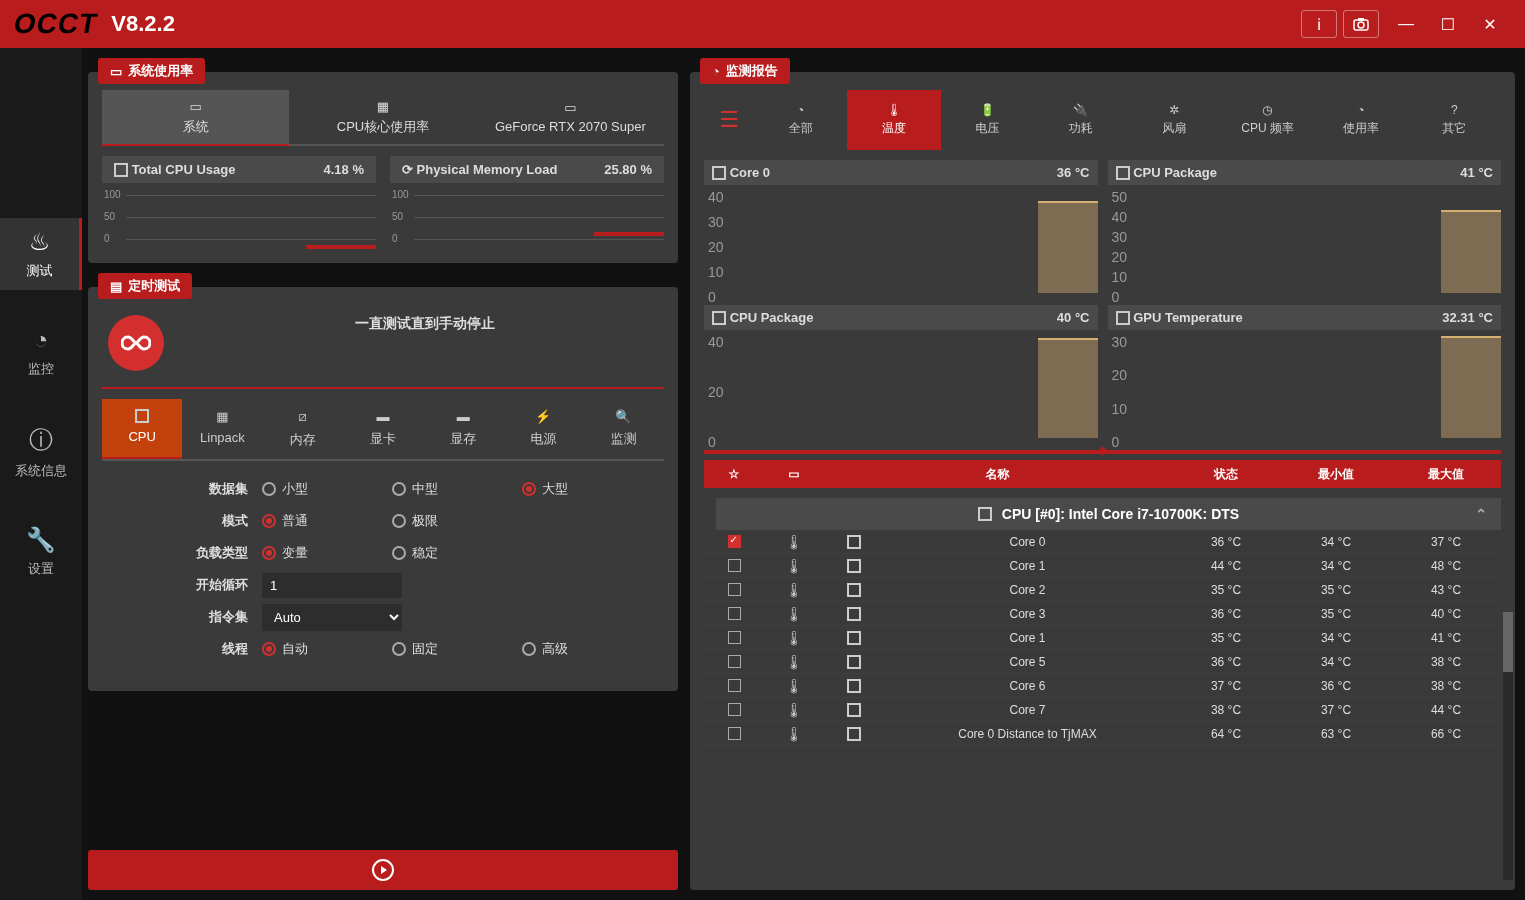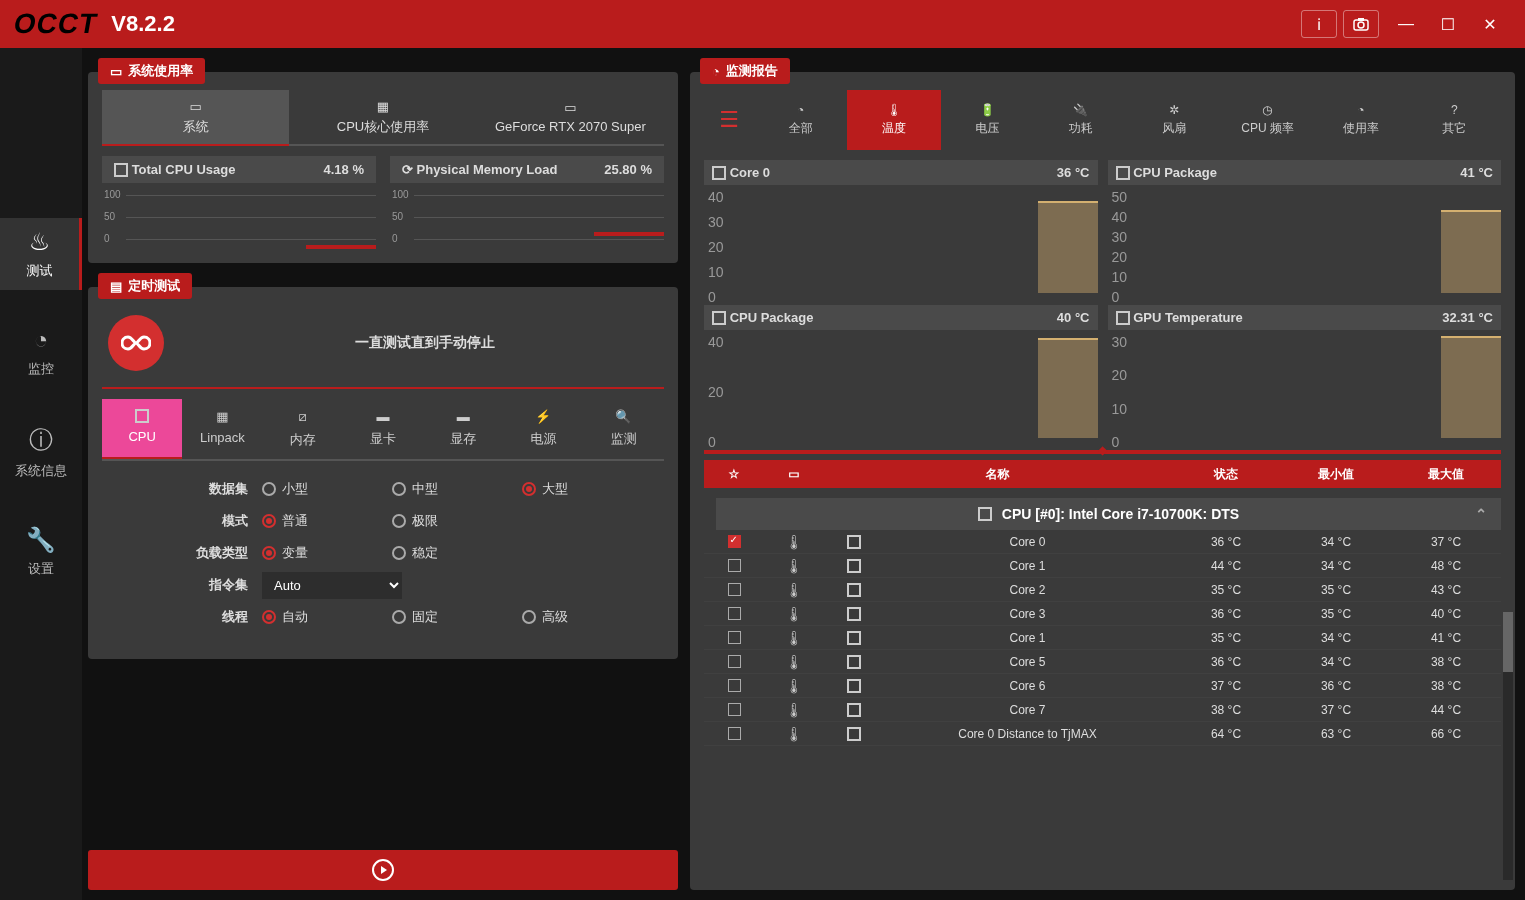--- a/index.html
+++ b/index.html
@@ -37,29 +37,29 @@
 .sys-metrics { display: flex; gap: 14px; margin-top: 10px; }
 .metric { flex: 1; }
 .metric-head { display: flex; align-items: center; background: #4a4a4a; padding: 6px 12px; font-size: 13px; font-weight: 600; }
 .metric-head .val { margin-left: auto; }
 .metric-chart { height: 60px; position: relative; margin-top: 6px; font-size: 10px; color: #999; }
 .metric-chart .ylab { position: absolute; left: 2px; }
 .metric-chart .line { position: absolute; left: 24px; right: 0; border-top: 1px solid #555; }
 .metric-chart .redline { position: absolute; right: 0; bottom: 0; width: 70px; height: 4px; background: #B91C1C; }
 
 
-.timing { display: flex; align-items: center; gap: 28px; padding: 10px 6px; }
+.timing { display: flex; align-items: flex-start; gap: 28px; padding: 10px 6px; }
 .infbtn { width: 56px; height: 56px; border-radius: 50%; background: #D32F2F; display:flex; align-items:center; justify-content:center; color:#fff; cursor:pointer; }
 .timing-text { flex: 1; text-align: center; font-weight: 600; color: #ddd; font-size: 14px; }
 
 
 .cfg { }
 .cfg-tabs { display: flex; border-bottom: 2px solid #555; }
 .cfg-tab { flex: 1; display: flex; flex-direction: column; align-items: center; gap: 6px; padding: 10px 0; font-size: 13px; cursor:pointer; color:#ccc; }
-.cfg-tab.active { background: #ec4899; border-bottom: 2px solid #B91C1C; color:#fff; }
+.cfg-tab.active { background: #c2410c; border-bottom: 2px solid #B91C1C; color:#fff; }
 .cfg-rows { padding: 12px 10px; }
 .cfg-row { display: flex; align-items: center; height: 32px; font-size: 13px; }
 .cfg-row .lbl { width: 150px; text-align: right; padding-right: 14px; color: #ddd; font-weight:600; }
 .cfg-row .opts { display: flex; gap: 10px; flex: 1; }
 .radio { display: flex; align-items: center; gap: 6px; cursor:pointer; width: 120px; }
 .radio .dot { width: 14px; height: 14px; border-radius: 50%; border: 2px solid #aaa; display:flex; align-items:center; justify-content:center; }
 .radio.on .dot { border-color: #D32F2F; }
 .radio.on .dot::after { content:''; width:6px; height:6px; background:#D32F2F; border-radius:50%; }
 .cfg-input { background: #2d2d2d; border: none; color: #fff; padding: 5px 8px; width: 140px; font-size: 13px; }
 .cfg-select { background: #2d2d2d; border: none; color: #fff; padding: 5px 8px; width: 140px; font-size: 13px; }
@@ -290,20 +290,24 @@
                     <span class="dot"></span>
                     <span>变量</span>
                   </label>
                 <label class="radio">
                     <span class="dot"></span>
                     <span>稳定</span>
                   </label>
               </div>
             </div>
             <div class="cfg-row">
+              <span class="lbl">开始循环</span>
+              <input class="cfg-input" value="1" style="">
+            </div>
+            <div class="cfg-row">
               <span class="lbl">指令集</span>
               <select class="cfg-select"><option>Auto</option></select>
             </div>
             <div class="cfg-row">
               <span class="lbl">线程</span>
               <div class="opts">
                 <label class="radio on">
                     <span class="dot"></span>
                     <span>自动</span>
                   </label>

